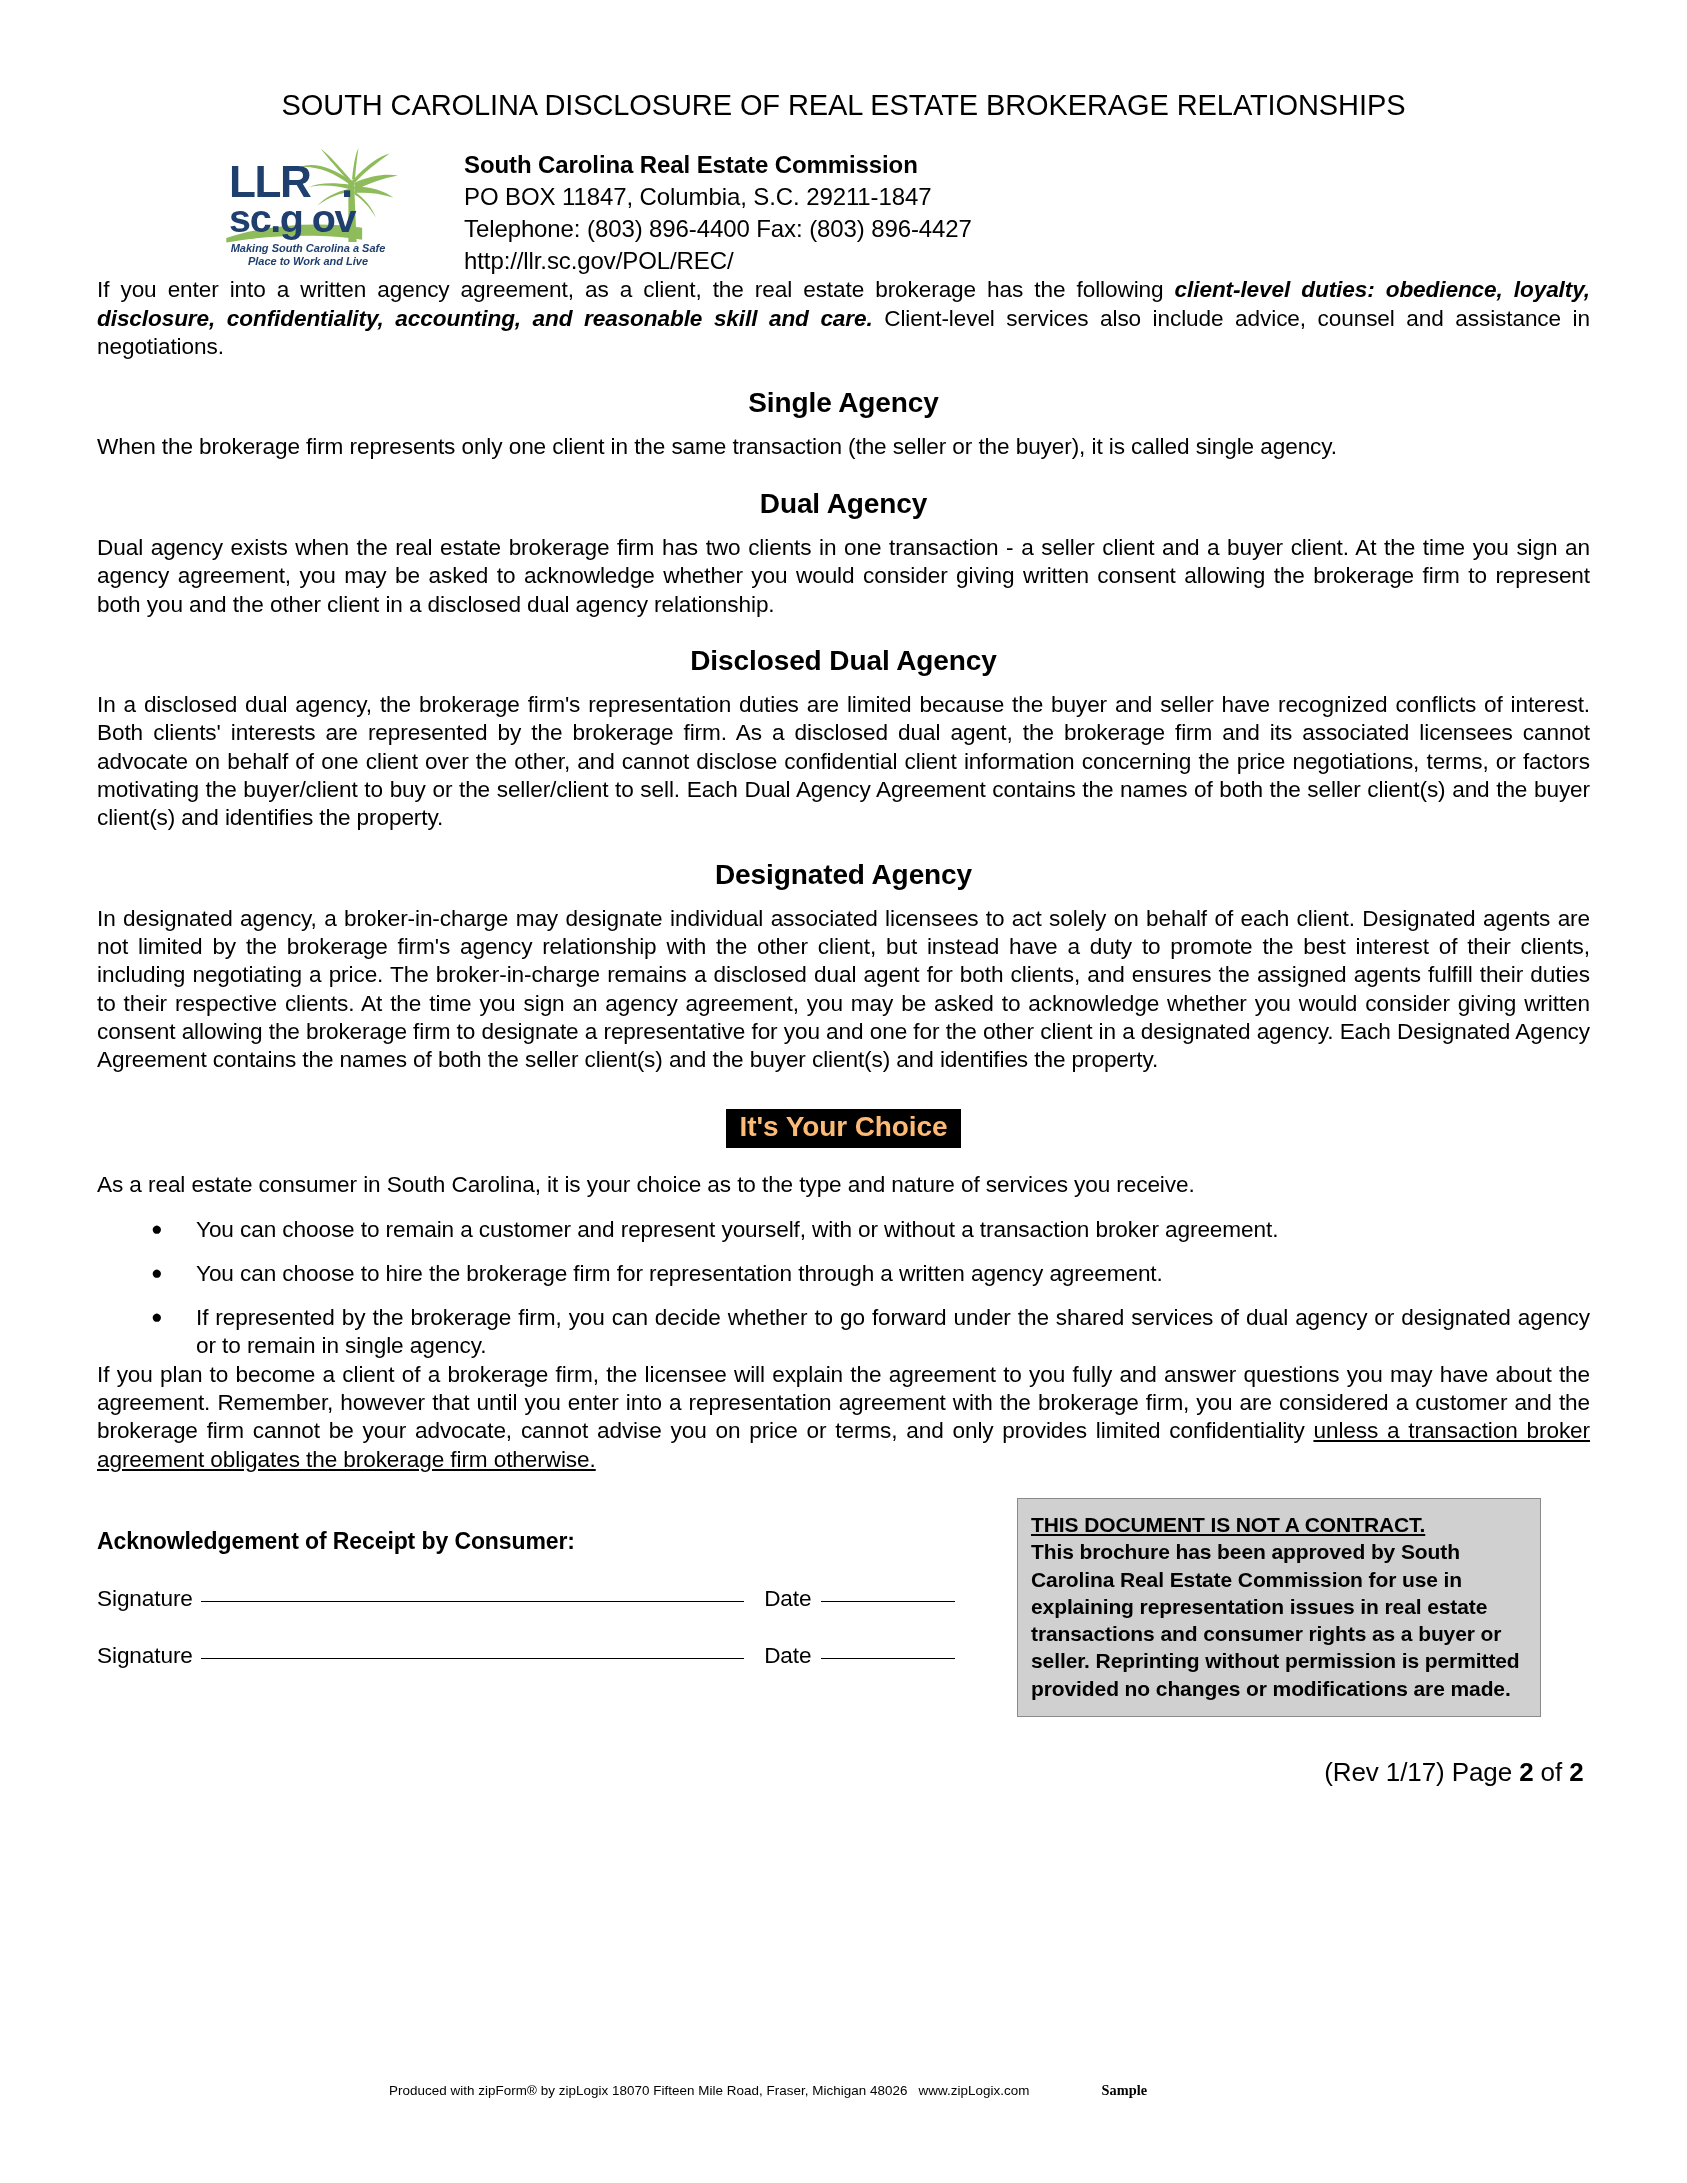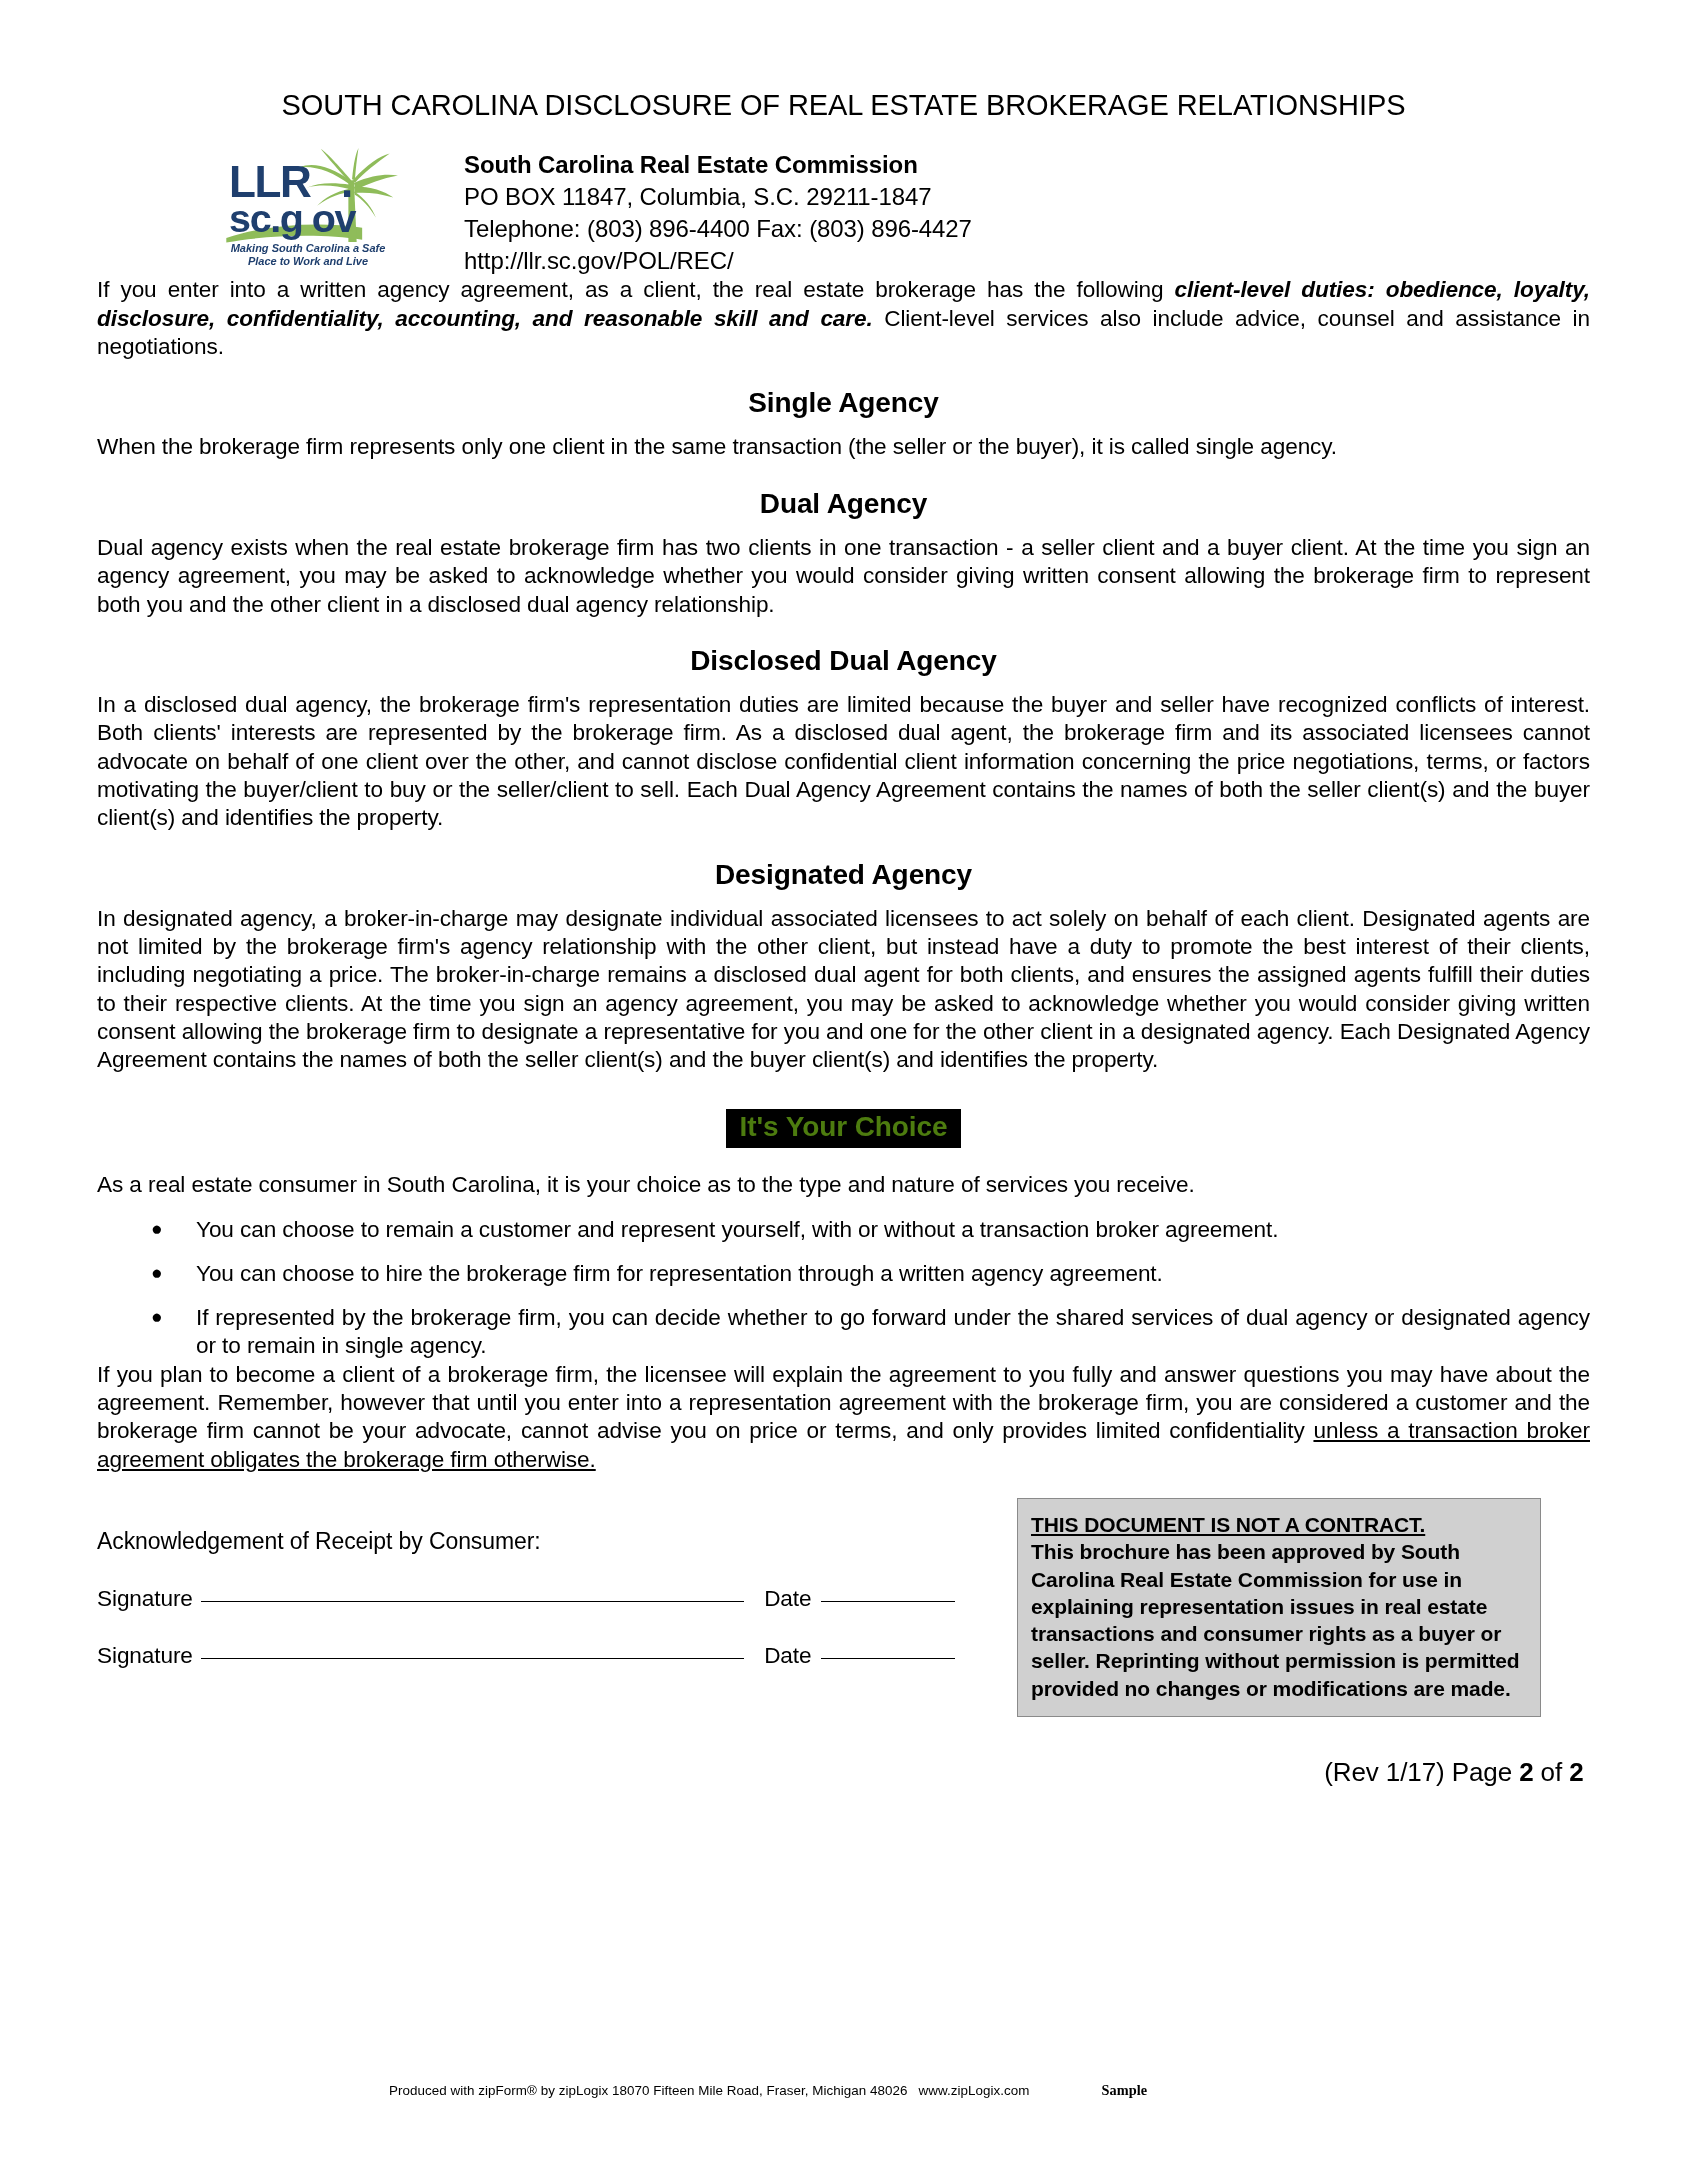--- a/index.html
+++ b/index.html
@@ -83,21 +83,21 @@
     letter-spacing: -0.1px;
   }
   
   .choice-wrap {
     text-align: center;
     margin: 34px 0 23px 0;
   }
   .choice-banner {
     display: inline-block;
     background: #000000;
-    color: #4d7c0f;
+    color: #fdba74;
     font-size: 28px;
     font-weight: bold;
     padding: 2.3px 14px 5px 14px;
     letter-spacing: -0.1px;
   }
   
   ul.choice-list {
     list-style: none;
     margin: 16.6px 0 0 0;
     padding: 0 0 0 54px;
@@ -123,21 +123,21 @@
   u.plain { text-decoration: underline; }
   
   .sign-row {
     display: flex;
     align-items: flex-start;
     margin-top: 24px;
   }
   .sign-left { width: 889px; flex: none; }
   .ack-heading {
     font-size: 23px;
-    font-weight: normal;
+    font-weight: bold;
     margin-top: 30px;
     letter-spacing: -0.1px;
   }
   .sig-line {
     display: flex;
     align-items: baseline;
     font-size: 22.6px;
     margin-top: 31px;
     letter-spacing: -0.1px;
   }

